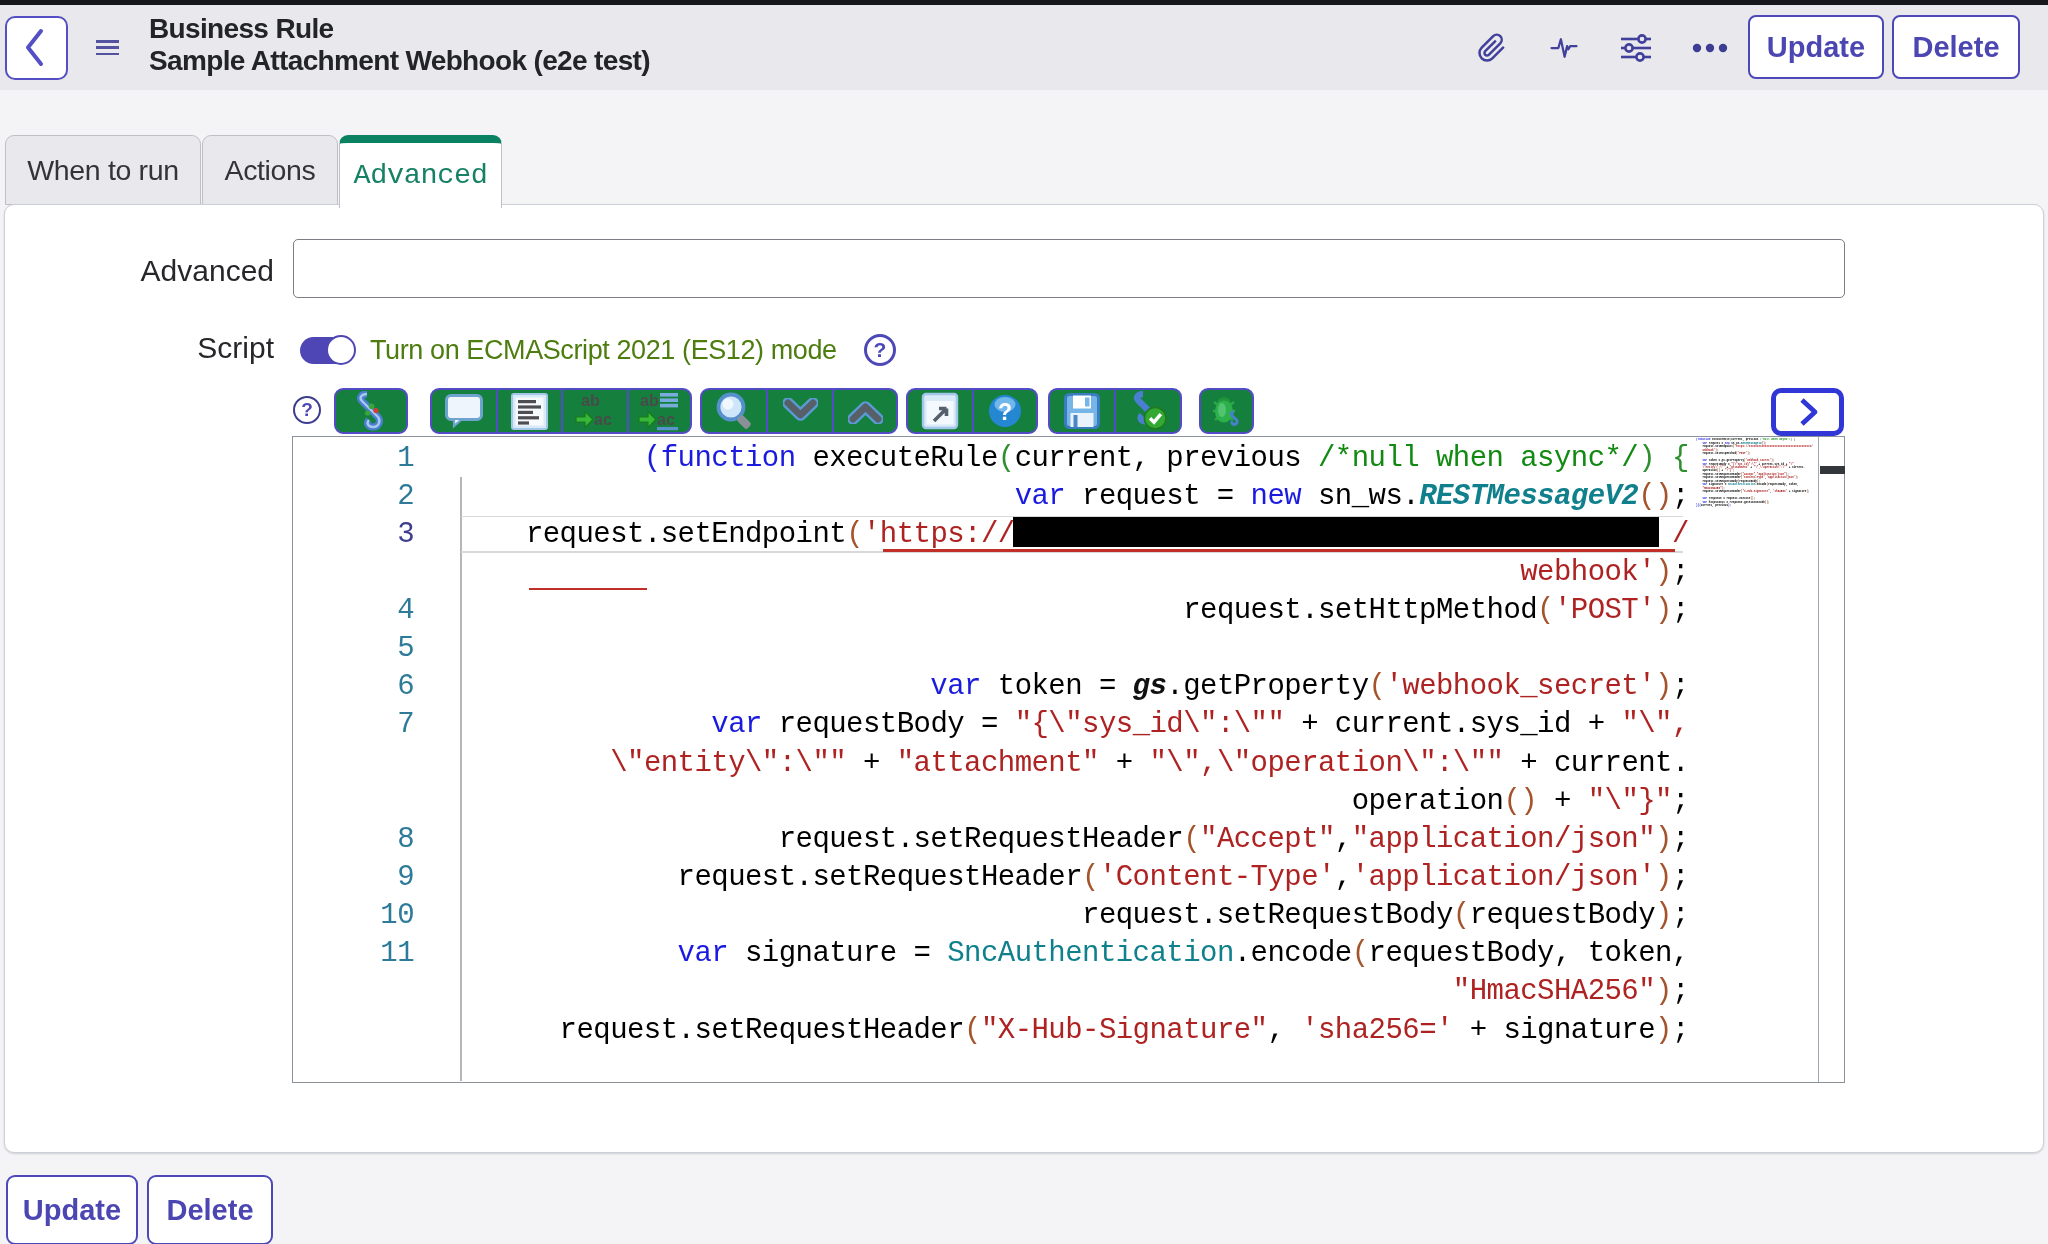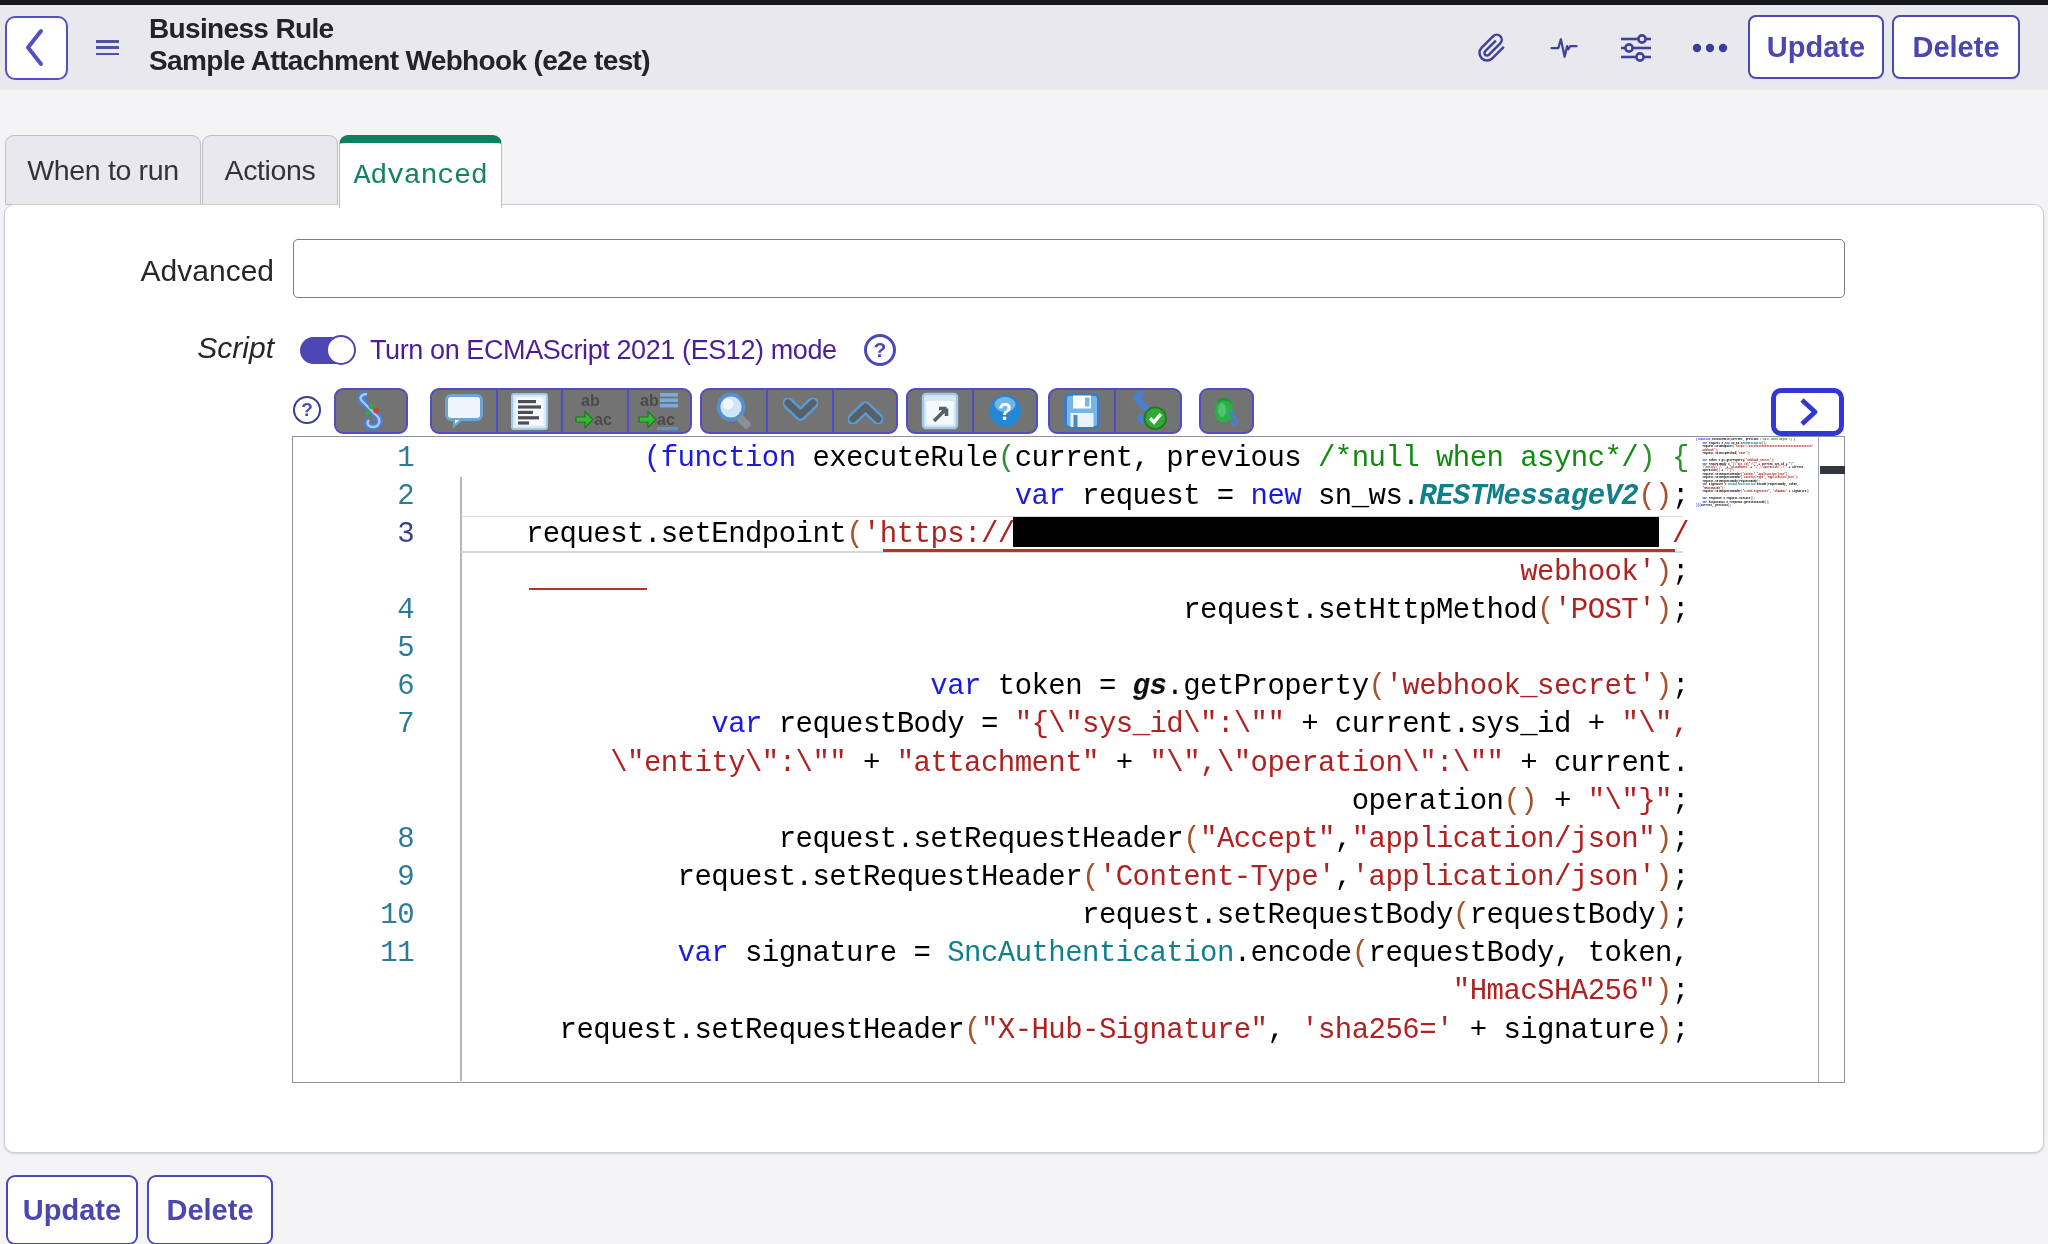--- a/index.html
+++ b/index.html
@@ -20,25 +20,25 @@
 
 
 #card { left:4px; top:204px; width:2040px; height:949px; background:#fff; border:1.5px solid #cbd0d7; border-radius:10px; box-shadow:0 1px 2px rgba(40,50,70,.18); }
 
 .label { font-size:30px; color:#27272b; text-align:right; width:200px; }
 #cond-input { left:293px; top:239px; width:1552px; height:59px; background:#fff; border:1.5px solid #7d7d88; border-radius:5px; }
 
 
 #toggle { left:300px; top:337px; width:55px; height:27px; background:#4f46b5; border-radius:14px; }
 #knob { left:326px; top:335px; width:30px; height:30px; background:#fff; border:2px solid #4f46b5; border-radius:50%; }
-#togglelabel { left:370px; top:335px; font-size:27px; letter-spacing:-0.4px; color:#4c1d95; }
+#togglelabel { left:370px; top:335px; font-size:27px; letter-spacing:-0.4px; color:#4d7c0f; }
 .helpcirc { border-radius:50%; color:#4d48b8; font-weight:bold; display:flex; align-items:center; justify-content:center; }
 
 
-.tbgroup { top:388px; height:46px; background:#737373; border:2px solid #544cc6; border-radius:9px; display:flex; }
+.tbgroup { top:388px; height:46px; background:#15803d; border:2px solid #544cc6; border-radius:9px; display:flex; }
 .tbcell { height:100%; display:flex; align-items:center; justify-content:center; }
 .tbcell + .tbcell { border-left:2px solid #544cc6; }
 #nextbtn { left:1771px; top:388px; width:73px; height:48px; border:5px solid #3136d6; border-radius:10px; background:#fff; display:flex; align-items:center; justify-content:center; }
 
 
 #editor { left:292px; top:436px; width:1553px; height:647px; background:#fff; border:1.5px solid #8b929b; overflow:hidden; }
 #guide { left:460px; top:477px; width:1.5px; height:604px; background:#b6b6ba; }
 .hl { background:#d8d8d8; height:1.5px; }
 #code, #gutter { font-family:"Liberation Mono", monospace; font-size:29px; letter-spacing:-0.55px; line-height:38.15px; white-space:pre; }
 #gutter { left:0px; top:439.5px; width:414px; text-align:right; color:#2d7b99; }
@@ -108,21 +108,21 @@
 
 <div class="abs tab" style="left:5px; width:196px;">When to run</div>
 <div class="abs tab" style="left:202px; width:136px;">Actions</div>
 <div class="abs" id="tab3" style="left:339px; width:163px;font-family:Liberation Mono, monospace;">Advanced</div>
 
 <div class="abs" id="card"></div>
 
 <div class="abs label" style="left:74px; top:254px;">Advanced</div>
 <div class="abs" id="cond-input"></div>
 
-<div class="abs label" style="left:74px; top:331px;font-style:italic;">Script</div>
+<div class="abs label" style="left:74px; top:331px;">Script</div>
 <div class="abs" id="toggle"></div>
 <div class="abs" id="knob"></div>
 <div class="abs" id="togglelabel">Turn on ECMAScript 2021 (ES12) mode</div>
 <div class="abs helpcirc" style="left:864px; top:334px; width:32px; height:32px; border:3px solid #4d48b8; font-size:21px;">?</div>
 
 <div class="abs helpcirc" style="left:293px; top:396px; width:28px; height:28px; border:2.5px solid #3d3d8f; font-size:19px;">?</div>
 <div class="abs tbgroup" style="left:334px; width:74px;">
     <div class="tbcell" style="width:70px;">
       <svg width="38" height="40" viewBox="0 0 19 20">
         <path d="M7.5 1.5 C4.5 1.5 3.5 3.5 5 5 L13 13 C14.5 15 13.5 18 10.5 18 C8 18 7 16 8.5 14.5" fill="none" stroke="#4a7fd0" stroke-width="3.6"></path>

